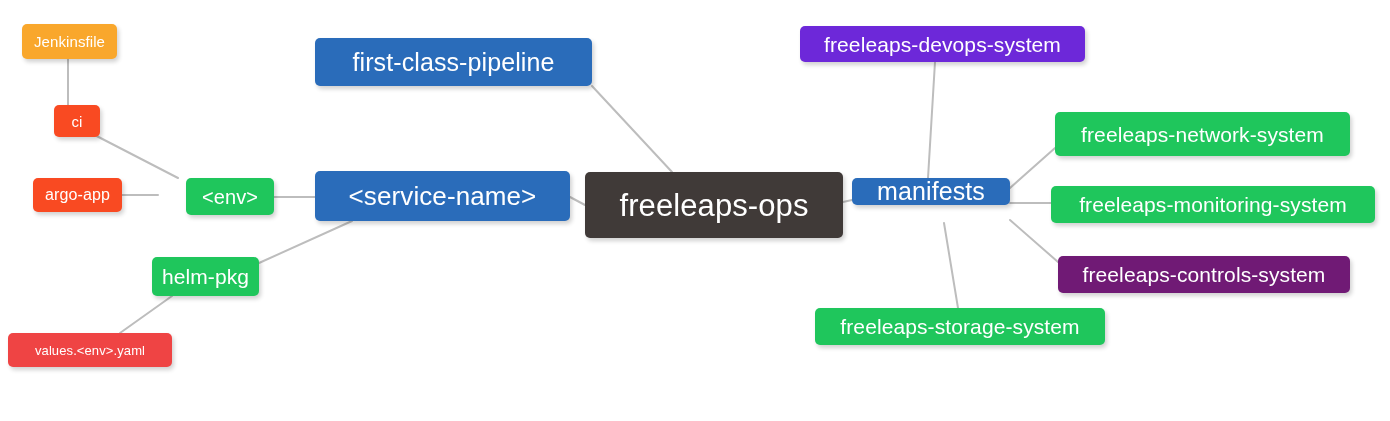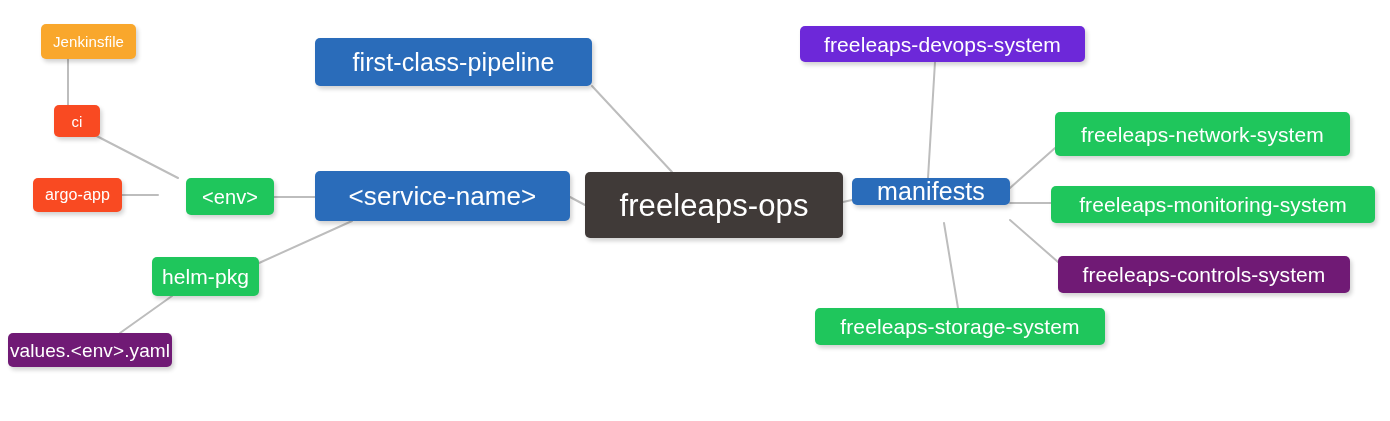--- a/index.html
+++ b/index.html
@@ -83,30 +83,30 @@
       </div>
       <div class="node" style="left: 315px; top: 171px; width: 255px; height: 50px; background: rgb(42, 108, 186); font-size: 26px;">
         <span class="node-label">&lt;service-name&gt;</span>
       </div>
       <div class="node" style="left: 158px; top: 178px; width: 88px; height: 37px; background: rgb(31, 198, 92); font-size: 20px; margin-left: 28px;">
         <span class="node-label">&lt;env&gt;</span>
       </div>
       <div class="node" style="left: 54px; top: 105px; width: 46px; height: 32px; background: rgb(249, 74, 34); font-size: 15px;">
         <span class="node-label">ci</span>
       </div>
-      <div class="node" style="left: 22px; top: 24px; width: 95px; height: 35px; background: rgb(249, 167, 44); font-size: 15px; margin-left: 19px;">
+      <div class="node" style="left: 22px; top: 24px; width: 95px; height: 35px; background: rgb(249, 167, 44); font-size: 15px;">
         <span class="node-label">Jenkinsfile</span>
       </div>
       <div class="node" style="left: 33px; top: 178px; width: 89px; height: 34px; background: rgb(249, 74, 34); font-size: 16px;">
         <span class="node-label">argo-app</span>
       </div>
       <div class="node" style="left: 152px; top: 257px; width: 107px; height: 39px; background: rgb(31, 198, 92); font-size: 21px;">
         <span class="node-label">helm-pkg</span>
       </div>
-      <div class="node" style="left: 8px; top: 333px; width: 164px; height: 34px; background: #701a75; font-size: 19px;">
+      <div class="node" style="left: 8px; top: 333px; width: 164px; height: 34px; background: #ef4444; font-size: 13px;">
         <span class="node-label">values.&lt;env&gt;.yaml</span>
       </div>
       <div class="node" style="left: 852px; top: 178px; width: 158px; height: 27px; background: rgb(42, 108, 186); font-size: 25px;">
         <span class="node-label">manifests</span>
       </div>
       <div class="node" style="left: 800px; top: 26px; width: 285px; height: 36px; background: #6d28d9; font-size: 21px;">
         <span class="node-label">freeleaps-devops-system</span>
       </div>
       <div class="node" style="left: 1055px; top: 112px; width: 295px; height: 44px; background: rgb(31, 198, 92); font-size: 21px;">
         <span class="node-label">freeleaps-network-system</span>

